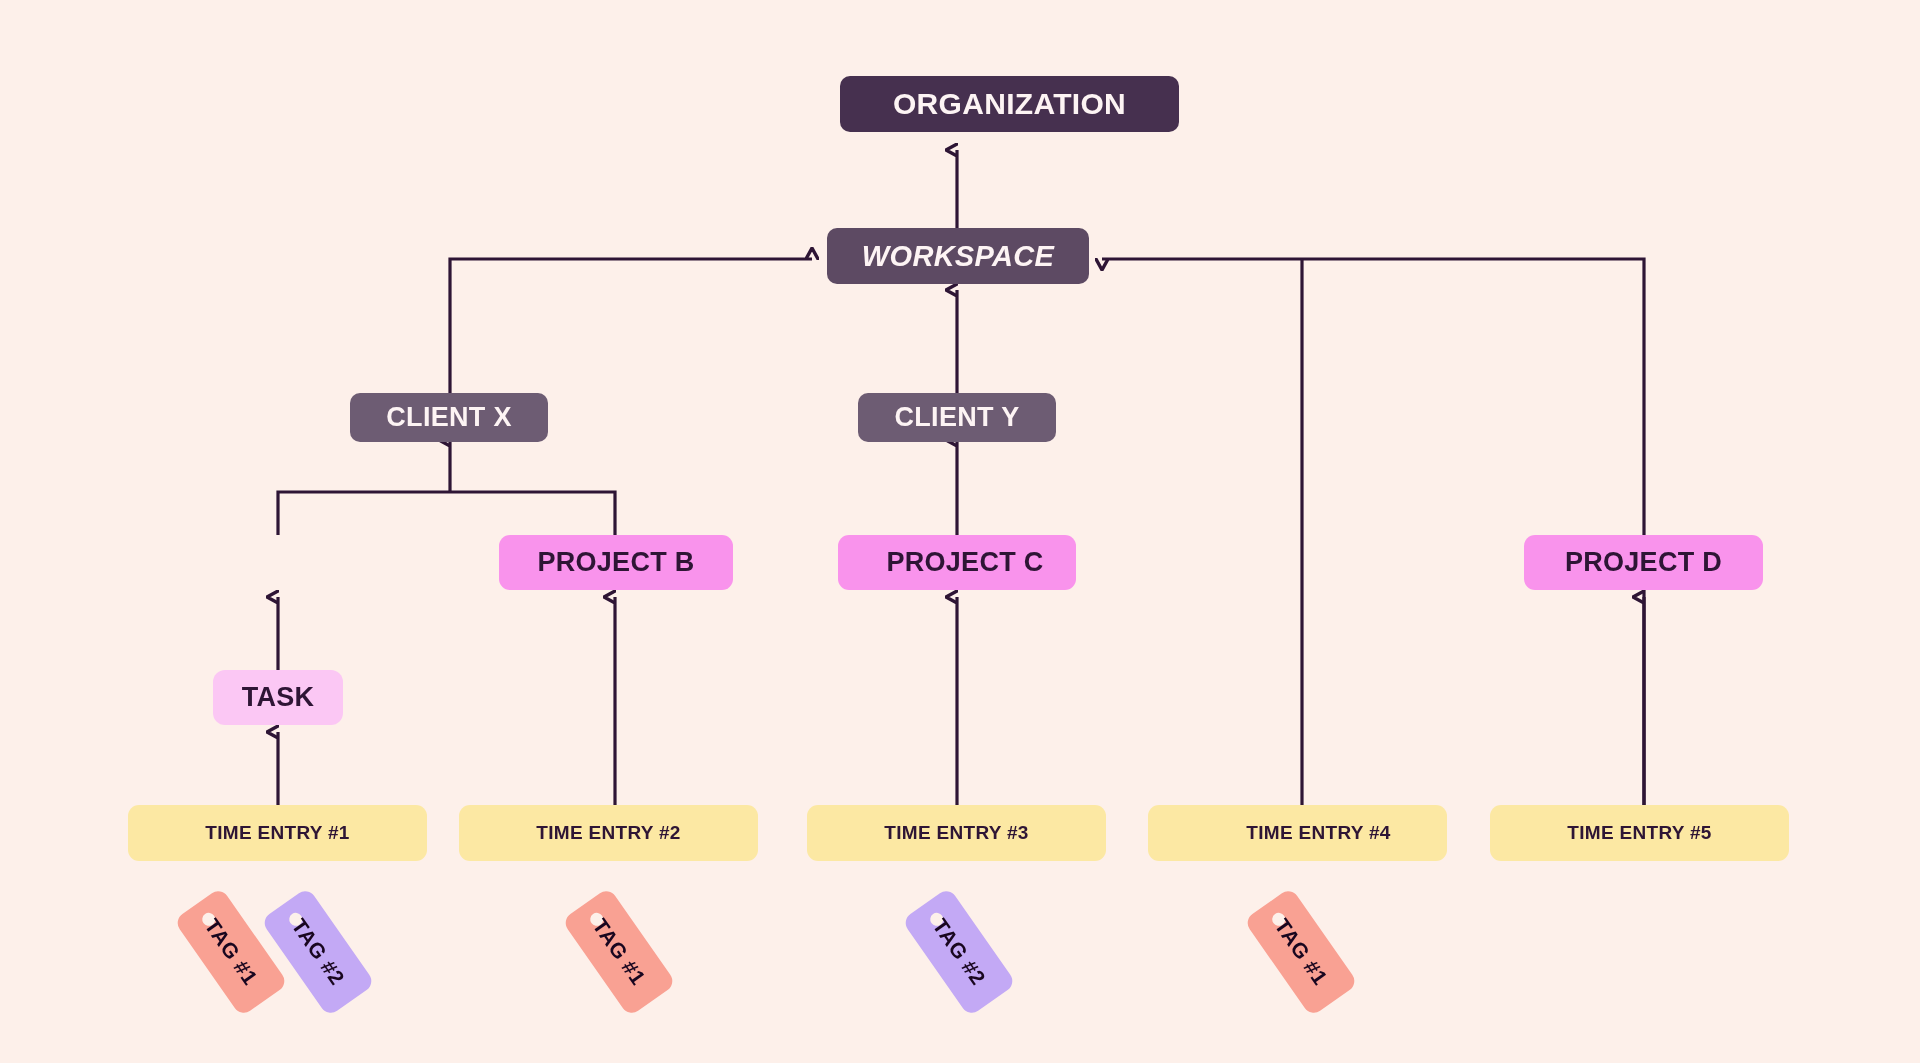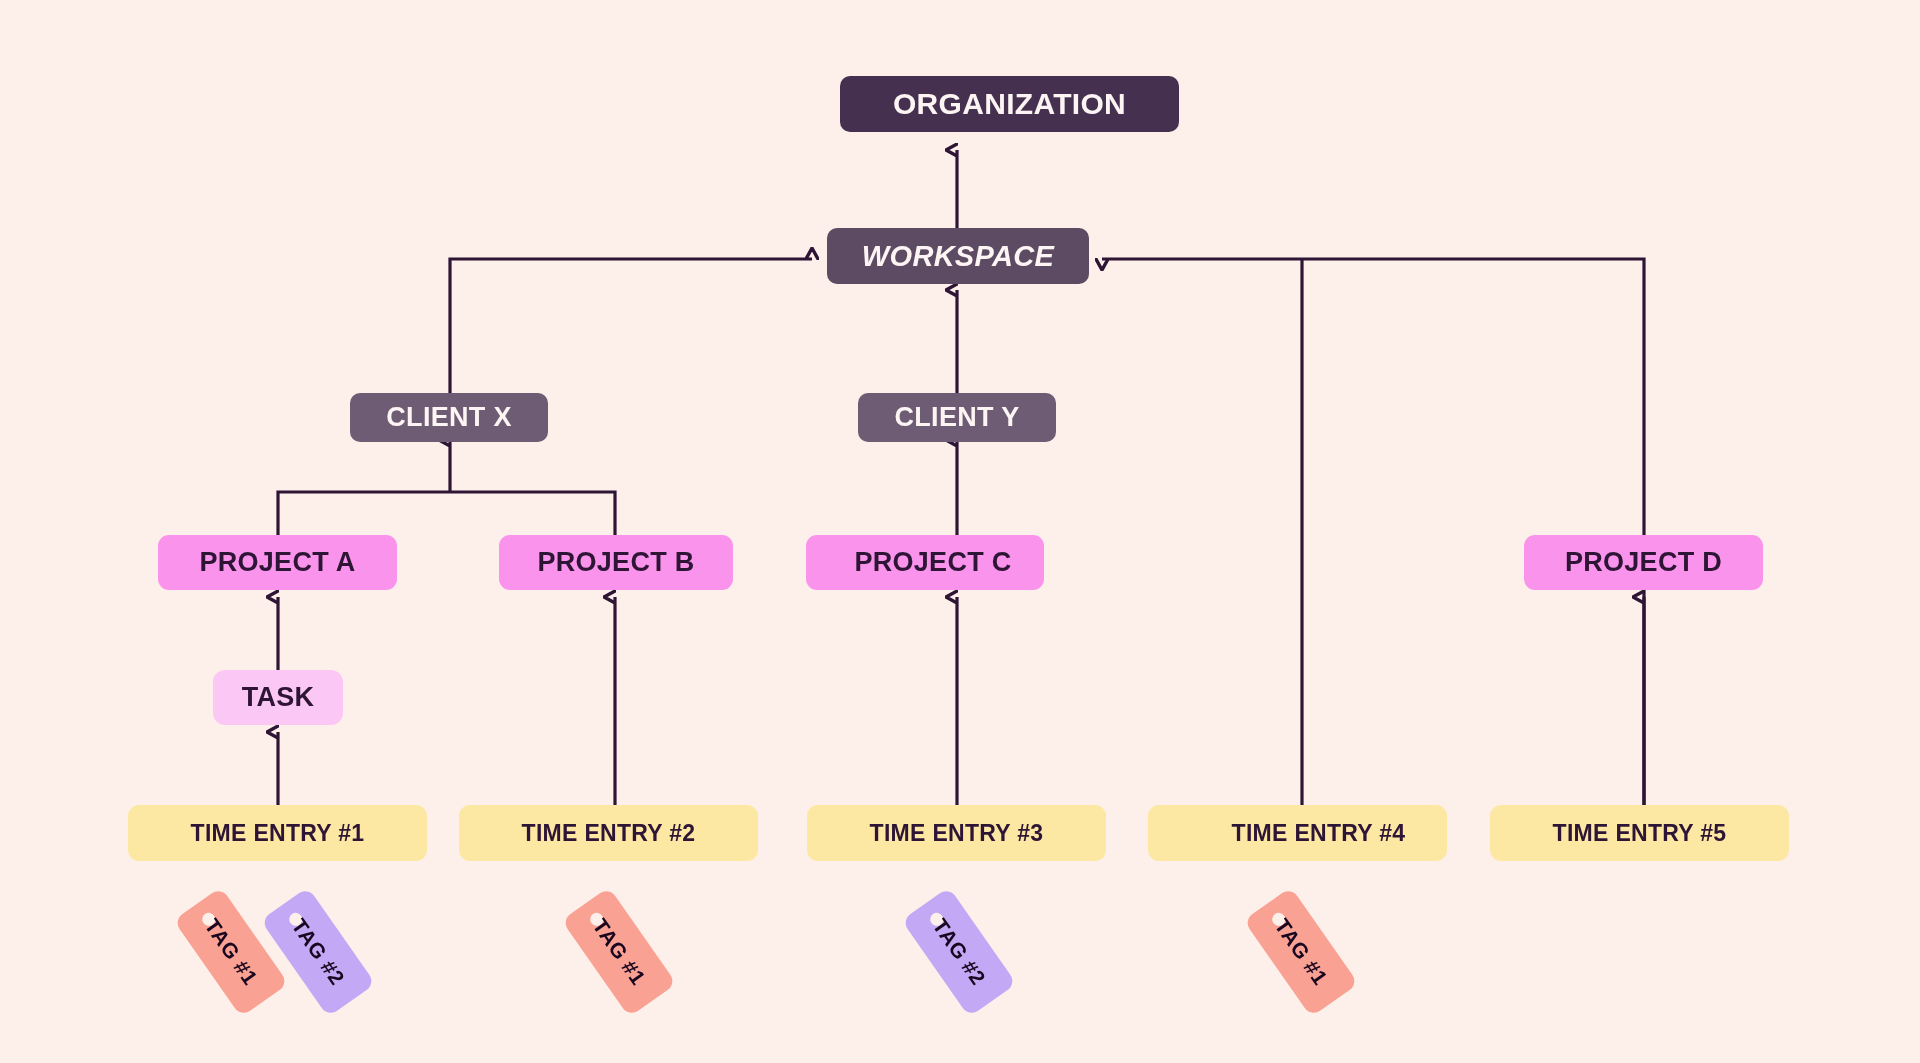--- a/index.html
+++ b/index.html
@@ -66,21 +66,21 @@
   }
   .node.task {
     background: #fbc7f4;
     color: #2e1535;
     font-size: 27px;
     border-radius: 11px;
   }
   .node.entry {
     background: #fce8a3;
     color: #2e1535;
-    font-size: 23px;
+    font-size: 19px;
     border-radius: 11px;
   }
 
   
   .tag {
     position: absolute;
     width: 58px;
     height: 118px;
     border-radius: 11px;
     z-index: 4;
@@ -163,29 +163,26 @@
   </div>
 
   <div class="node client" style="left:350px; top:393px; width:198px; height:49px;">
     <span>CLIENT X</span>
   </div>
 
   <div class="node client" style="left:858px; top:393px; width:198px; height:49px;">
     <span>CLIENT Y</span>
   </div>
 
-  <div class="node project" style="left:158px; top:535px; width:239px; height:55px;">
-    <span>PROJECT A</span>
-  </div>
 
   <div class="node project" style="left:499px; top:535px; width:234px; height:55px;">
     <span>PROJECT B</span>
   </div>
 
-  <div class="node project" style="left:806px; top:535px; width:238px; height:55px;padding-left:16px;">
+  <div class="node project" style="left:838px; top:535px; width:238px; height:55px;padding-left:16px;">
     <span>PROJECT C</span>
   </div>
 
   <div class="node project" style="left:1524px; top:535px; width:239px; height:55px;">
     <span>PROJECT D</span>
   </div>
 
   <div class="node task" style="left:213px; top:670px; width:130px; height:55px;border-radius:12px;">
     <span>TASK</span>
   </div>

